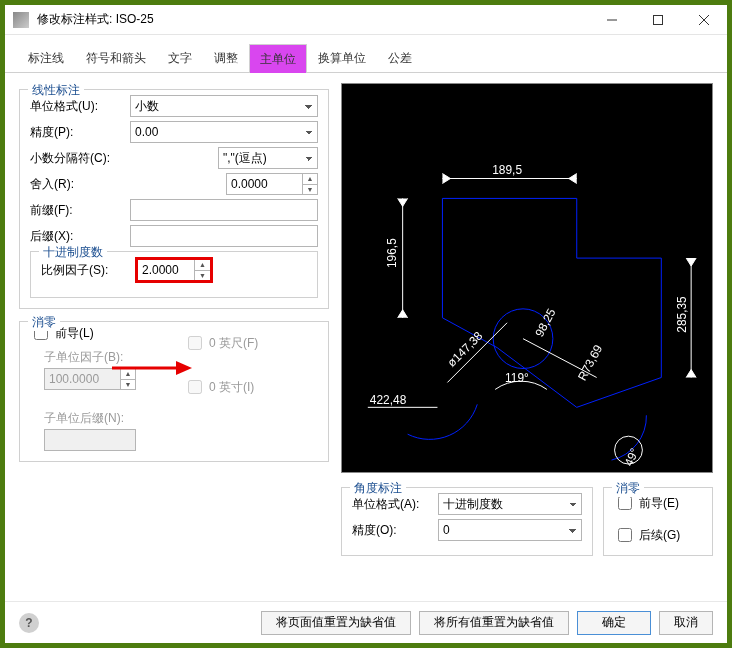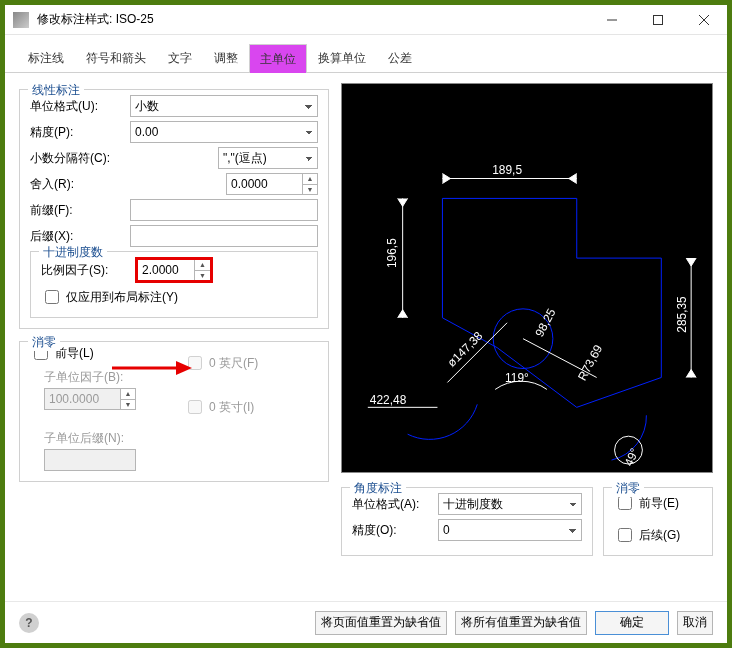--- a/index.html
+++ b/index.html
@@ -35,21 +35,21 @@
 .highlight-box .spin input { border: none; height: 20px; width: 56px; }
 .highlight-box .spin .arrows { border-top: none; border-bottom: none; border-right: none; }
 .arrow-annot { position: absolute; left: 112px; top: 358px; pointer-events: none; }
 .right { flex: 1; display: flex; flex-direction: column; gap: 8px; }
 .preview { border: 1px solid #888; background: #000; height: 390px; position: relative; }
 .preview svg { width: 100%; height: 100%; }
 .angle-row { display: flex; gap: 10px; }
 .angle-left { flex: 1; }
 .footer { height: 42px; display: flex; align-items: center; justify-content: flex-end; gap: 8px; padding: 0 14px; border-top: 1px solid #e8e8e8; }
 .footer .help { margin-right: auto; width: 20px; height: 20px; border-radius: 50%; background: #d0d0d0; display: flex; align-items: center; justify-content: center; color: #555; font-weight: bold; }
-.footer button { height: 24px; padding: 0 5px; border: 1px solid #b5b5b5; background: #f5f5f5; cursor: pointer; }
+.footer button { height: 24px; padding: 0 14px; border: 1px solid #b5b5b5; background: #f5f5f5; cursor: pointer; }
 .footer button.primary { border: 1px solid #4a8fd6; padding: 0 24px; }
 .two-col { display: flex; gap: 20px; }
 .two-col > div { flex: 1; }
 </style>
 </head>
 <body>
 <div class="window">
 <div class="titlebar">
   <div class="icon"></div>
   <div class="title">修改标注样式: ISO-25</div>
@@ -122,24 +122,20 @@
           <div class="highlight-box">
             <div class="spin">
                   <input type="text" value="2.0000" style="">
                   <div class="arrows">
                     <div>▲</div>
                     <div>▼</div>
                   </div>
                 </div>
           </div>
         </div>
-        <div class="chk">
-              <input type="checkbox" style="">
-              <span class="chk-lbl">仅应用到布局标注(Y)</span>
-            </div>
       </div>
     </div>
     <div class="fieldset">
       <div class="legend">消零</div>
       <div class="two-col">
         <div>
           <div class="chk">
                 <input type="checkbox" style="">
                 <span class="chk-lbl">前导(L)</span>
               </div>

